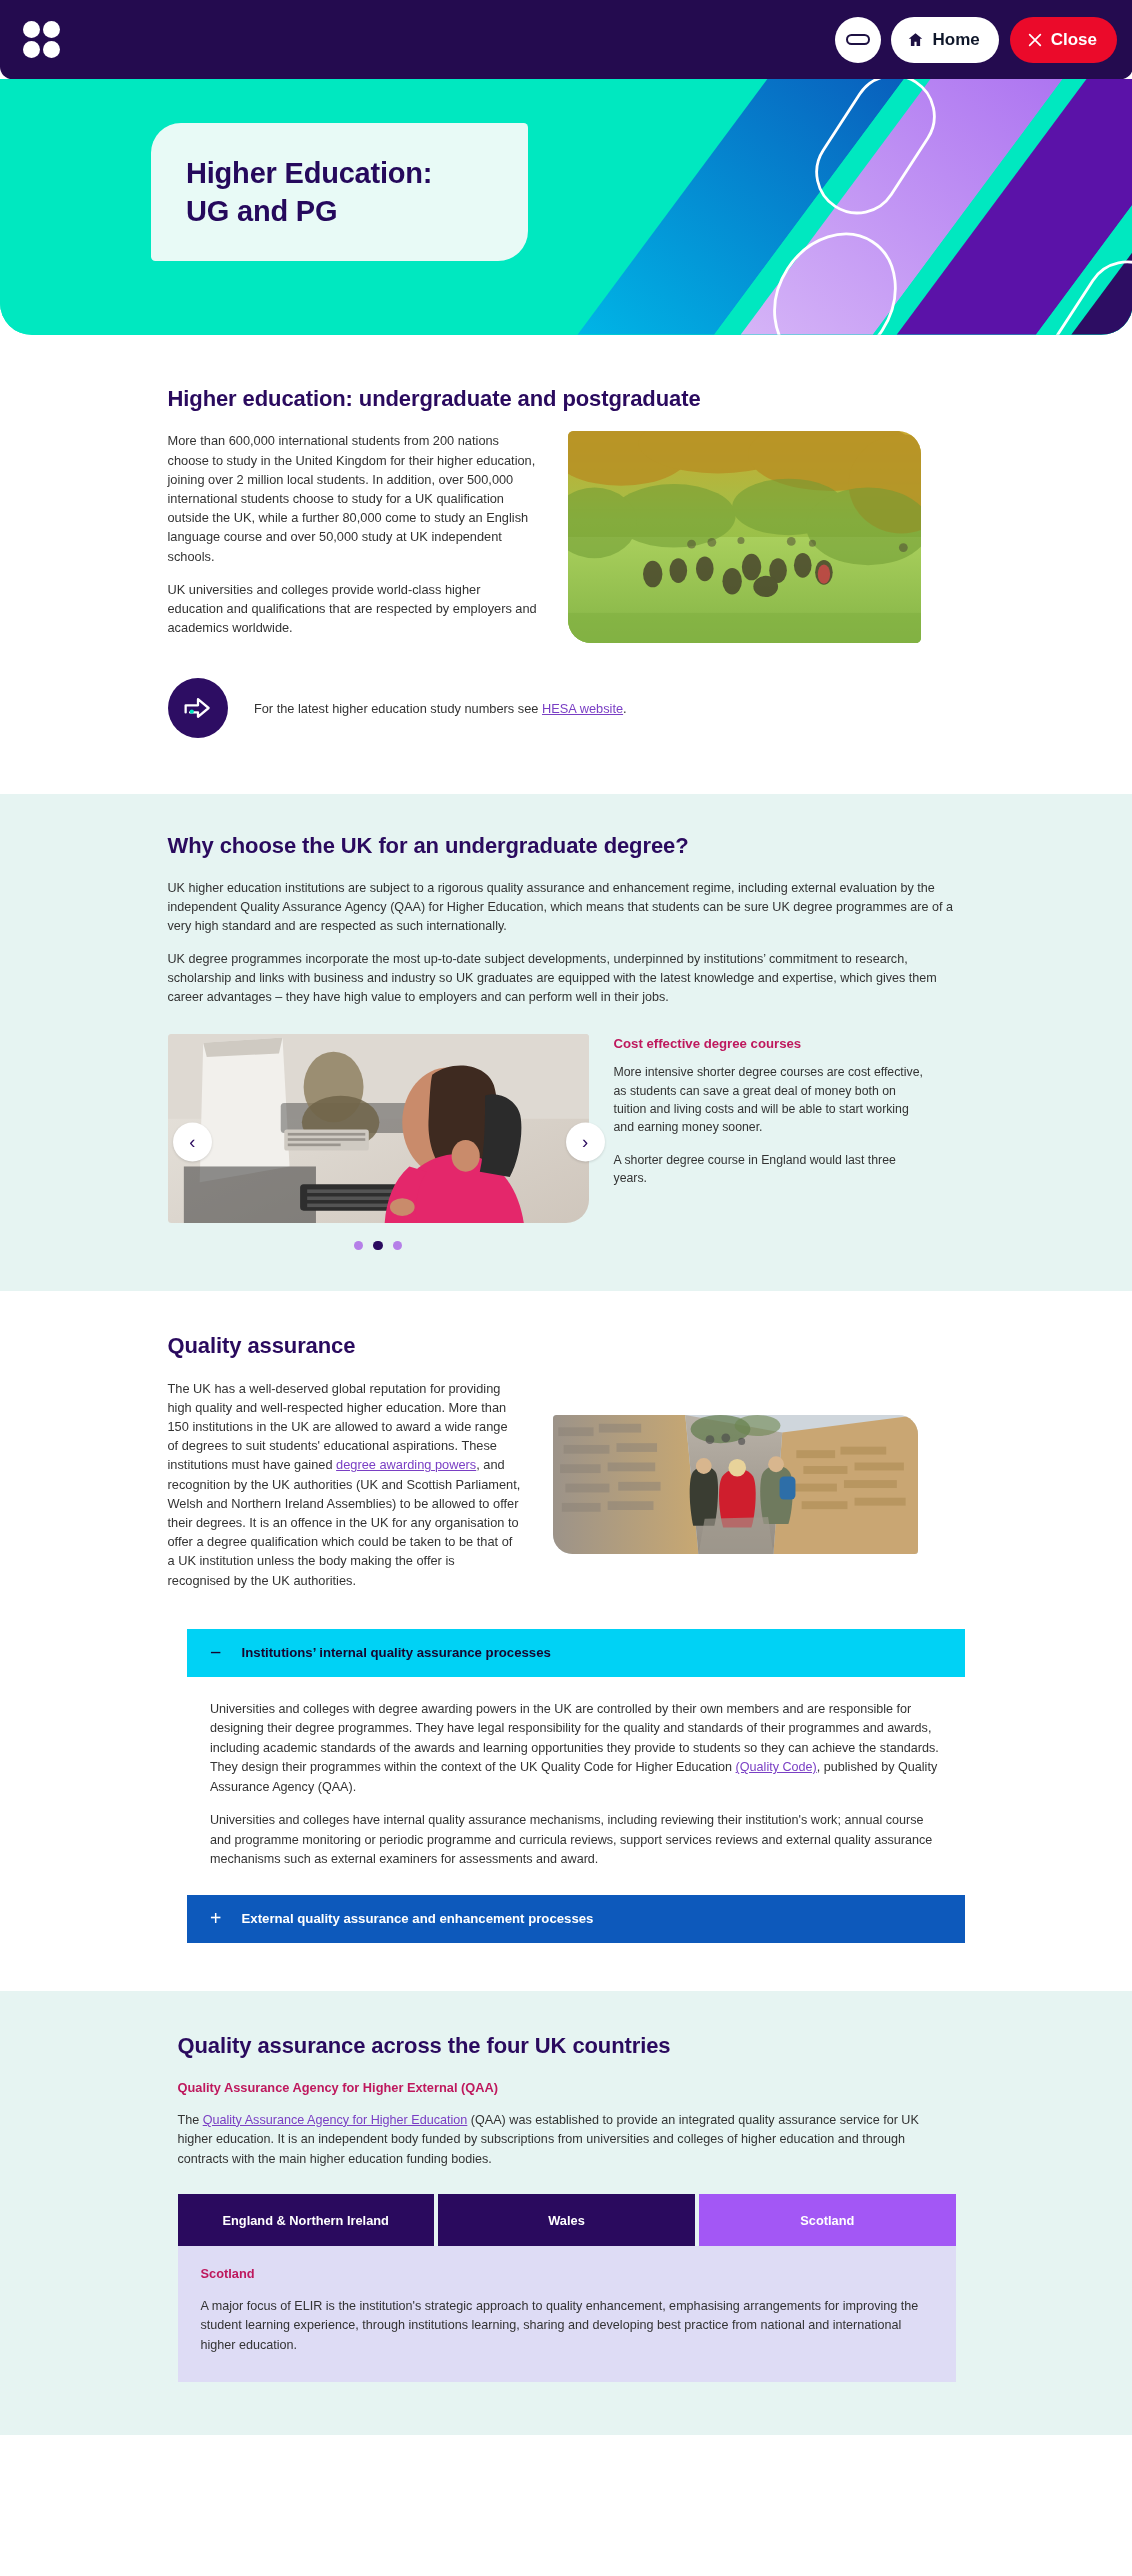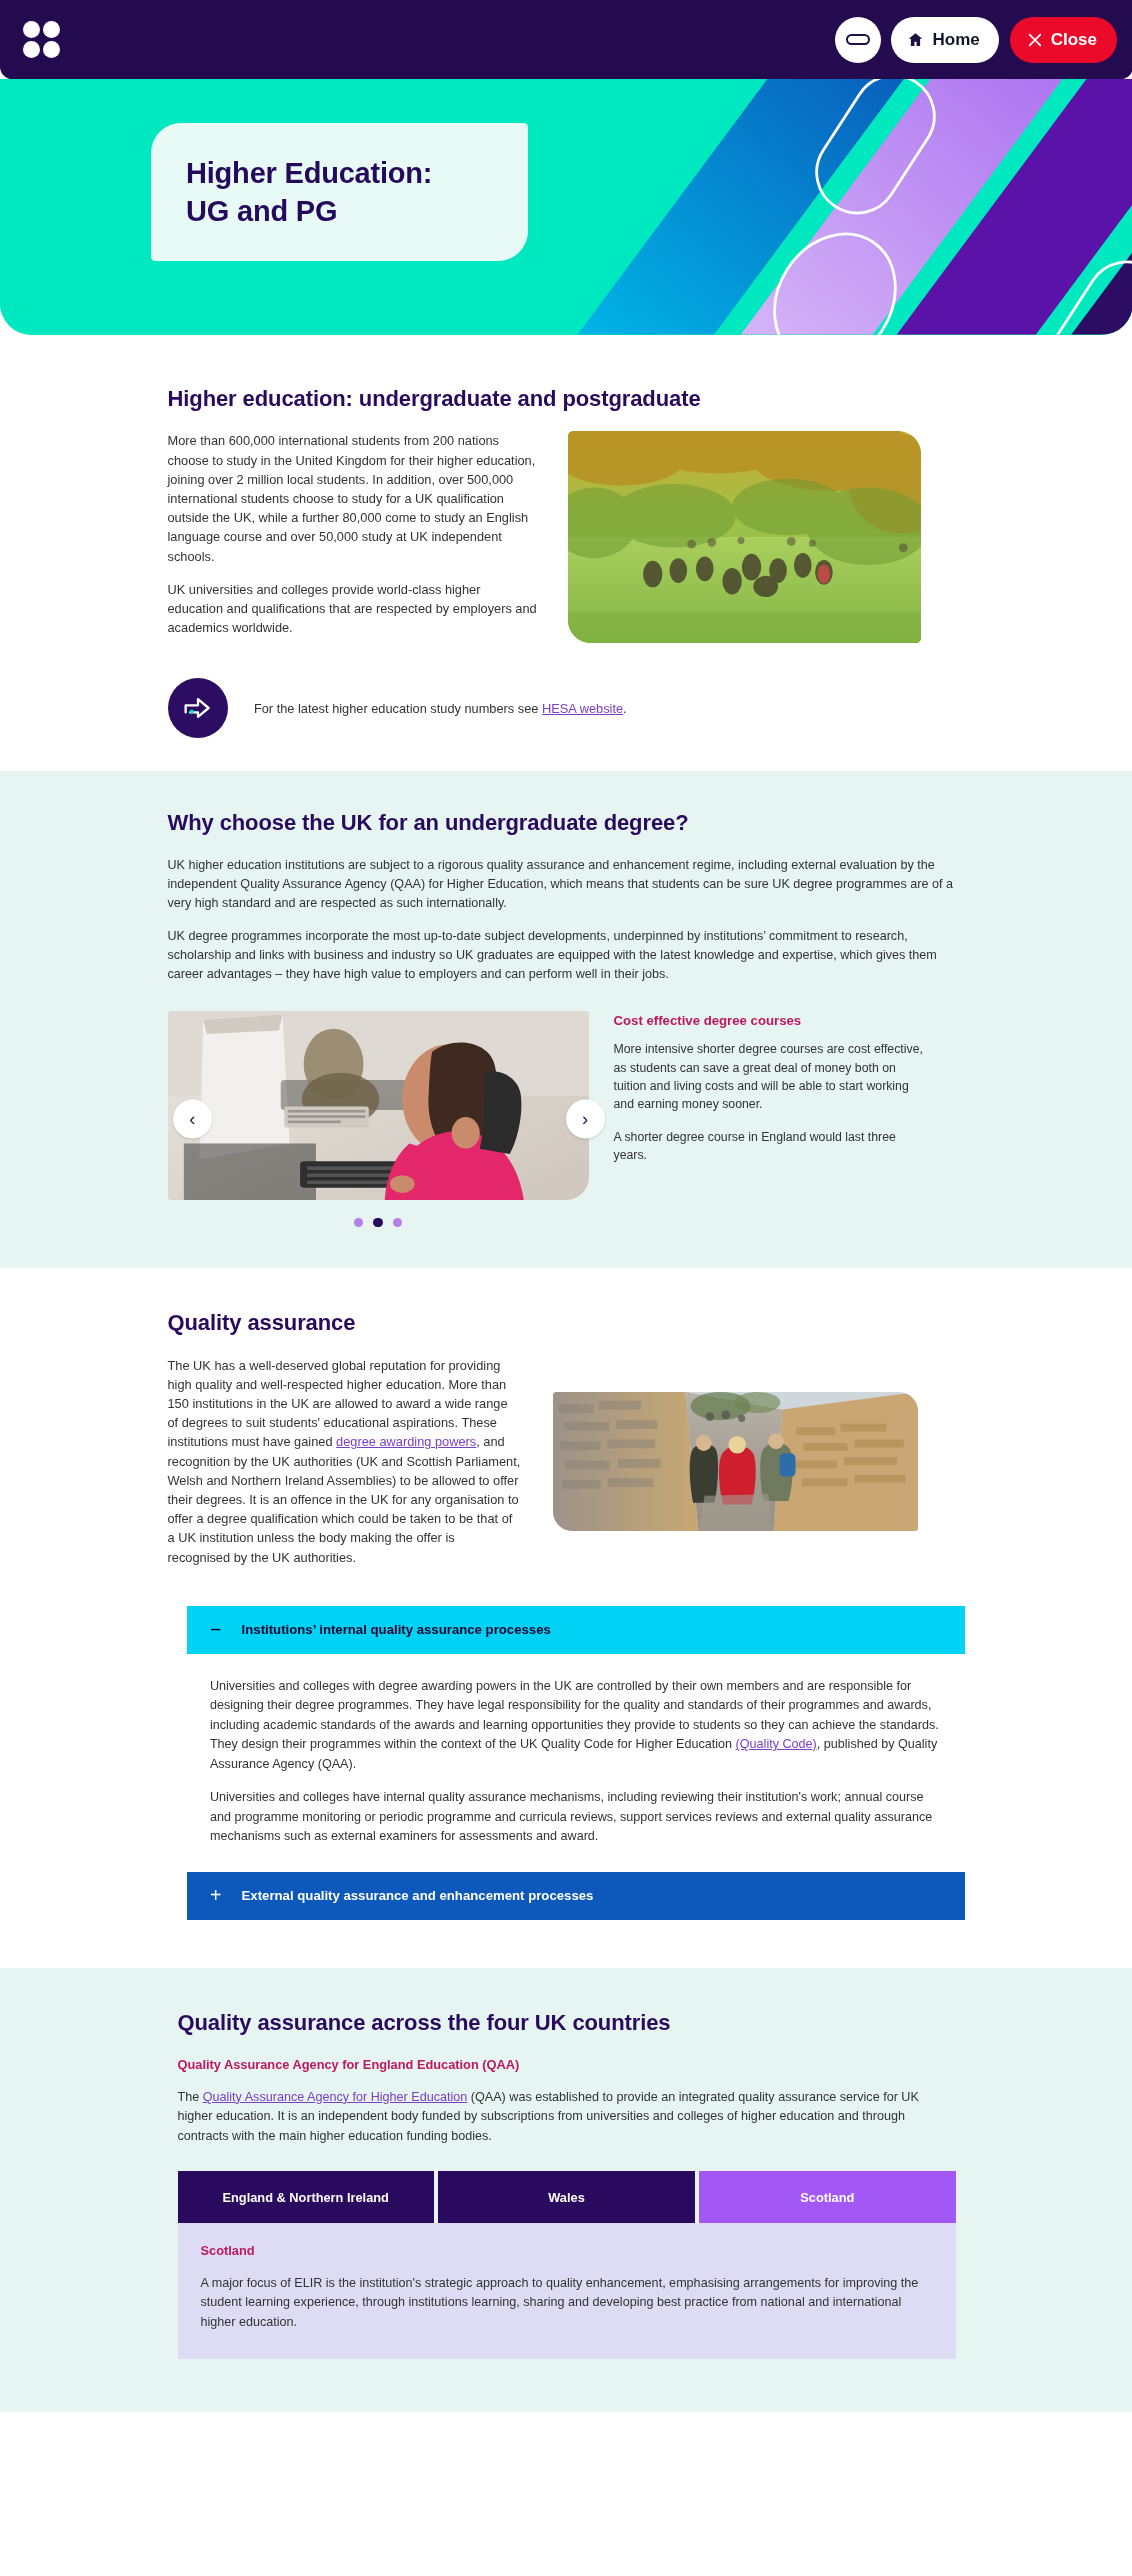--- a/index.html
+++ b/index.html
@@ -100,21 +100,21 @@
   .photo {
     width: 353px; height: 212px; flex: none;
     border-top-left-radius: 5.3px;
     border-top-right-radius: 23px;
     border-bottom-left-radius: 23px;
     border-bottom-right-radius: 5.3px;
     overflow:hidden; position:relative;
   }
   .photo svg { display:block; width:100%; height:100%; }
 
-  .cta-row { display:flex; align-items:center; gap: 26.4px; margin-top: 35px; padding-bottom: 33px; }
+  .cta-row { display:flex; align-items:center; gap: 26.4px; margin-top: 35px; padding-bottom: 56px; }
   .cta-circle {
     width: 60px; height: 60px; border-radius: 50%; background:#2d0d63; flex:none;
     display:flex; align-items:center; justify-content:center;
   }
   .cta-text { font-size: 12.8px; color:#333; }
 
   
   .sec2 { padding: 39px 0 41px 0; }
   .sec2 h2.sec-title { margin-bottom: 19.4px; }
   .sec2 p.body { font-size: 12.6px; line-height: 1.52; }
@@ -478,21 +478,21 @@
           <span class="acc-sign">+</span>
           <span>External quality assurance and enhancement processes</span>
         </button>
       </div>
     </div>
   </div>
 
   <div class="band mint">
     <div class="inner4 sec4" style="width:778px;margin:0 auto;padding:42px 0 53px 0;">
       <h2 class="sec-title">Quality assurance across the four UK countries</h2>
-      <h3 class="sub-title">Quality Assurance Agency for England Education (QAA)</h3>
+      <h3 class="sub-title">Quality Assurance Agency for Higher External (QAA)</h3>
       <p class="body"><span>The </span><a class="lnk" href="#">Quality Assurance Agency for Higher Education</a><span> (QAA) was established to provide an integrated quality assurance service for UK higher education. It is an independent body funded by subscriptions from universities and colleges of higher education and through contracts with the main higher education funding bodies.</span></p>
 
       <div class="tabs">
         <button class="tab">England &amp; Northern Ireland</button>
         <button class="tab">Wales</button>
         <button class="tab active">Scotland</button>
       </div>
       <div class="tabpanel">
         <h3 class="sub-title">Scotland</h3>
         <p class="body">A major focus of ELIR is the institution's strategic approach to quality enhancement, emphasising arrangements for improving the student learning experience, through institutions learning, sharing and developing best practice from national and international higher education.</p>

